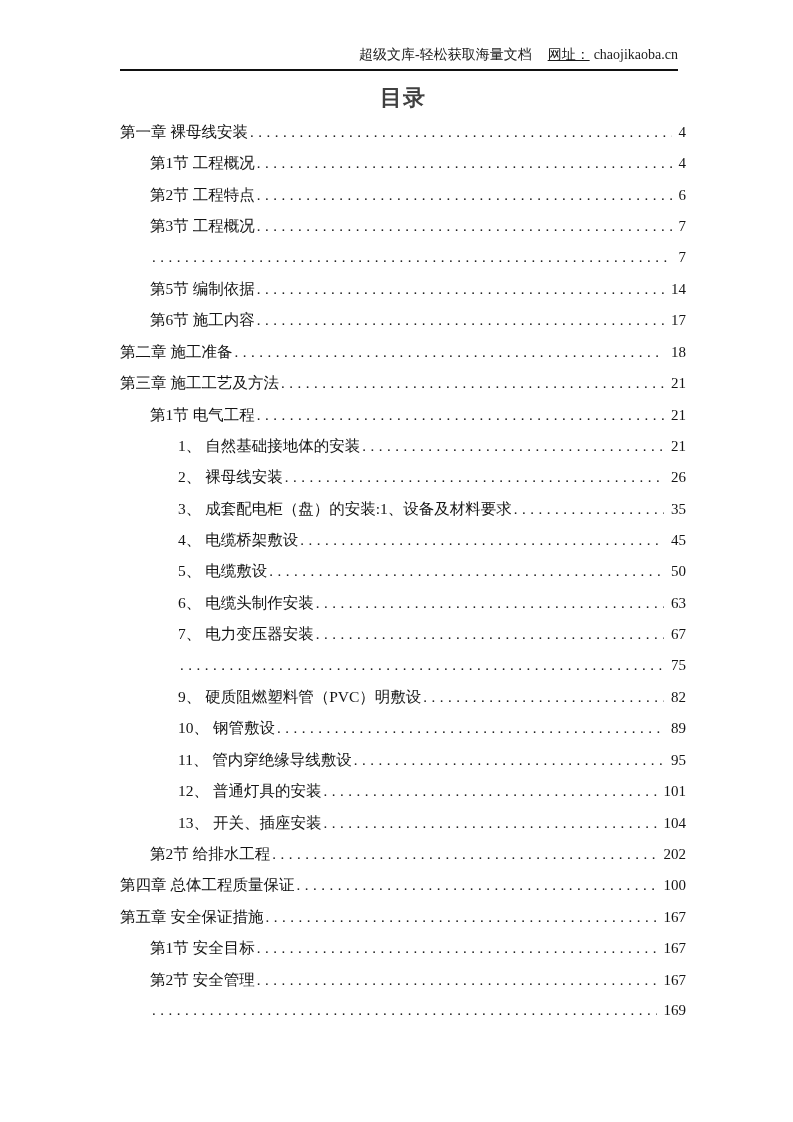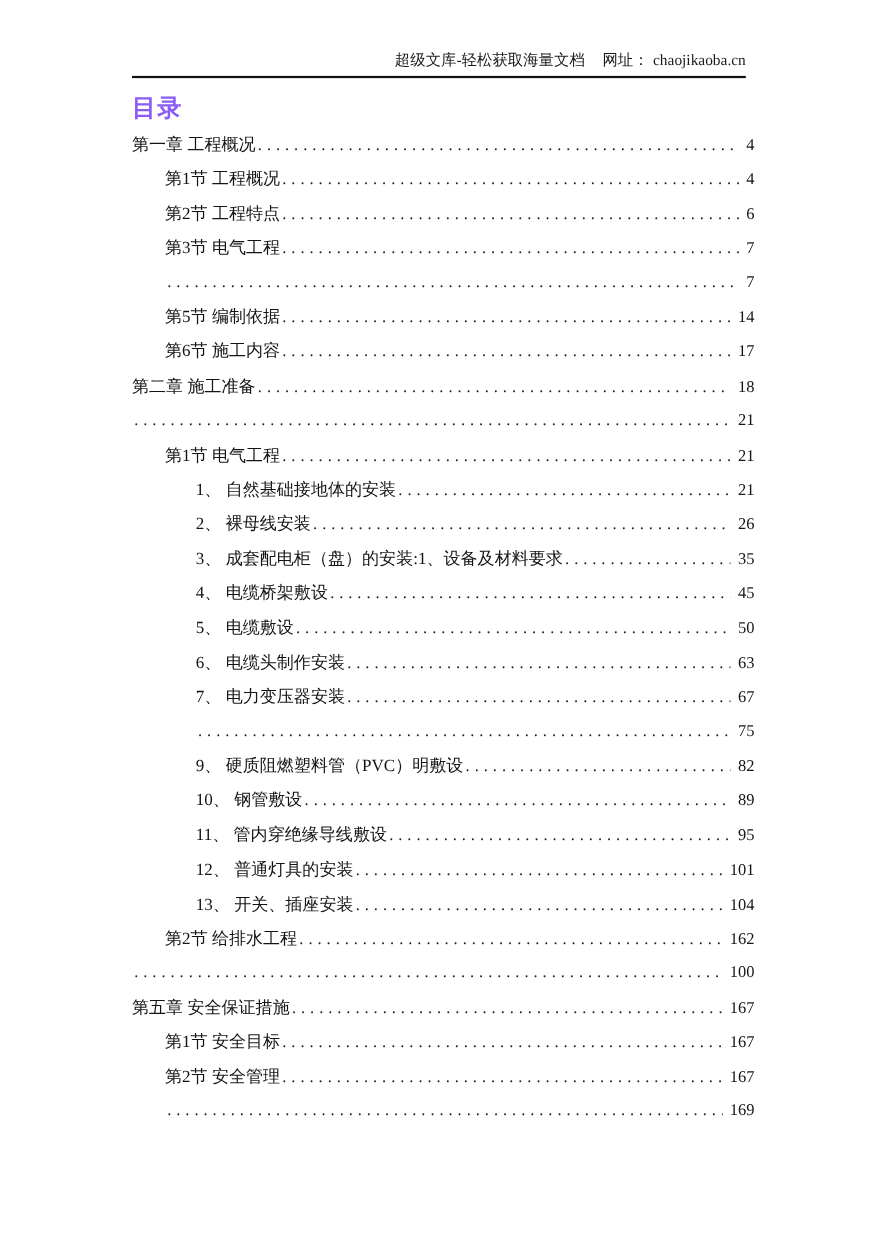--- a/index.html
+++ b/index.html
@@ -19,40 +19,41 @@
   }
   
   .header-text {
     position: absolute;
     top: 46px;
     right: 115px;
     font-size: 14px;
     white-space: nowrap;
     color: #1a1a1a;
   }
-  .header-text .site-label { margin-left: 16px; }
+  .header-text .site-label { margin-left: 16px; text-decoration: underline; }
   .header-text .site-url { margin-left: 4px; font-family: "Liberation Serif", "DejaVu Serif", serif; }
   .header-rule {
     position: absolute;
     top: 69px;
     left: 120px;
     width: 558px;
     height: 2px;
     background: #111;
   }
   
   .doc-title {
     position: absolute;
     top: 83px;
     left: 120px;
     width: 566px;
+    text-align: center;
     font-size: 22px;
     font-weight: bold;
     letter-spacing: 1px;
-    color: #8b5cf6;
+    color: #404040;
   }
   
   .toc {
     position: absolute;
     top: 116px;
     left: 120px;
     width: 566px;
   }
   .toc-row {
     display: flex;
@@ -94,36 +95,36 @@
   <div class="header-text">
     <span>超级文库-轻松获取海量文档</span><span class="site-label">网址：</span><span class="site-url">chaojikaoba.cn</span>
   </div>
 
   <div class="header-rule"></div>
 
   <div class="doc-title">目录</div>
 
   <div class="toc">
       <div class="toc-row lvl1">
-        <span class="toc-text">第一章 工程概况</span>
+        <span class="toc-text">第一章 裸母线安装</span>
         <span class="toc-dots">............................................................................................................................................................................................................................</span>
         <span class="toc-page">4</span>
       </div>
       <div class="toc-row lvl2">
         <span class="toc-text">第1节 工程概况</span>
         <span class="toc-dots">............................................................................................................................................................................................................................</span>
         <span class="toc-page">4</span>
       </div>
       <div class="toc-row lvl2">
         <span class="toc-text">第2节 工程特点</span>
         <span class="toc-dots">............................................................................................................................................................................................................................</span>
         <span class="toc-page">6</span>
       </div>
       <div class="toc-row lvl2">
-        <span class="toc-text">第3节 电气工程</span>
+        <span class="toc-text">第3节 工程概况</span>
         <span class="toc-dots">............................................................................................................................................................................................................................</span>
         <span class="toc-page">7</span>
       </div>
       <div class="toc-row lvl2">
         <span class="toc-dots">............................................................................................................................................................................................................................</span>
         <span class="toc-page">7</span>
       </div>
       <div class="toc-row lvl2">
         <span class="toc-text">第5节 编制依据</span>
         <span class="toc-dots">............................................................................................................................................................................................................................</span>
@@ -133,20 +134,21 @@
         <span class="toc-text">第6节 施工内容</span>
         <span class="toc-dots">............................................................................................................................................................................................................................</span>
         <span class="toc-page">17</span>
       </div>
       <div class="toc-row lvl1">
         <span class="toc-text">第二章 施工准备</span>
         <span class="toc-dots">............................................................................................................................................................................................................................</span>
         <span class="toc-page">18</span>
       </div>
       <div class="toc-row lvl1">
+        <span class="toc-text">第三章 施工工艺及方法</span>
         <span class="toc-dots">............................................................................................................................................................................................................................</span>
         <span class="toc-page">21</span>
       </div>
       <div class="toc-row lvl2">
         <span class="toc-text">第1节 电气工程</span>
         <span class="toc-dots">............................................................................................................................................................................................................................</span>
         <span class="toc-page">21</span>
       </div>
       <div class="toc-row lvl3">
         <span class="toc-text">1、 自然基础接地体的安装</span>
@@ -208,23 +210,24 @@
         <span class="toc-page">101</span>
       </div>
       <div class="toc-row lvl3">
         <span class="toc-text">13、 开关、插座安装</span>
         <span class="toc-dots">............................................................................................................................................................................................................................</span>
         <span class="toc-page">104</span>
       </div>
       <div class="toc-row lvl2">
         <span class="toc-text">第2节 给排水工程</span>
         <span class="toc-dots">............................................................................................................................................................................................................................</span>
-        <span class="toc-page">162</span>
-      </div>
-      <div class="toc-row lvl1">
+        <span class="toc-page">202</span>
+      </div>
+      <div class="toc-row lvl1">
+        <span class="toc-text">第四章 总体工程质量保证</span>
         <span class="toc-dots">............................................................................................................................................................................................................................</span>
         <span class="toc-page">100</span>
       </div>
       <div class="toc-row lvl1">
         <span class="toc-text">第五章 安全保证措施</span>
         <span class="toc-dots">............................................................................................................................................................................................................................</span>
         <span class="toc-page">167</span>
       </div>
       <div class="toc-row lvl2">
         <span class="toc-text">第1节 安全目标</span>

